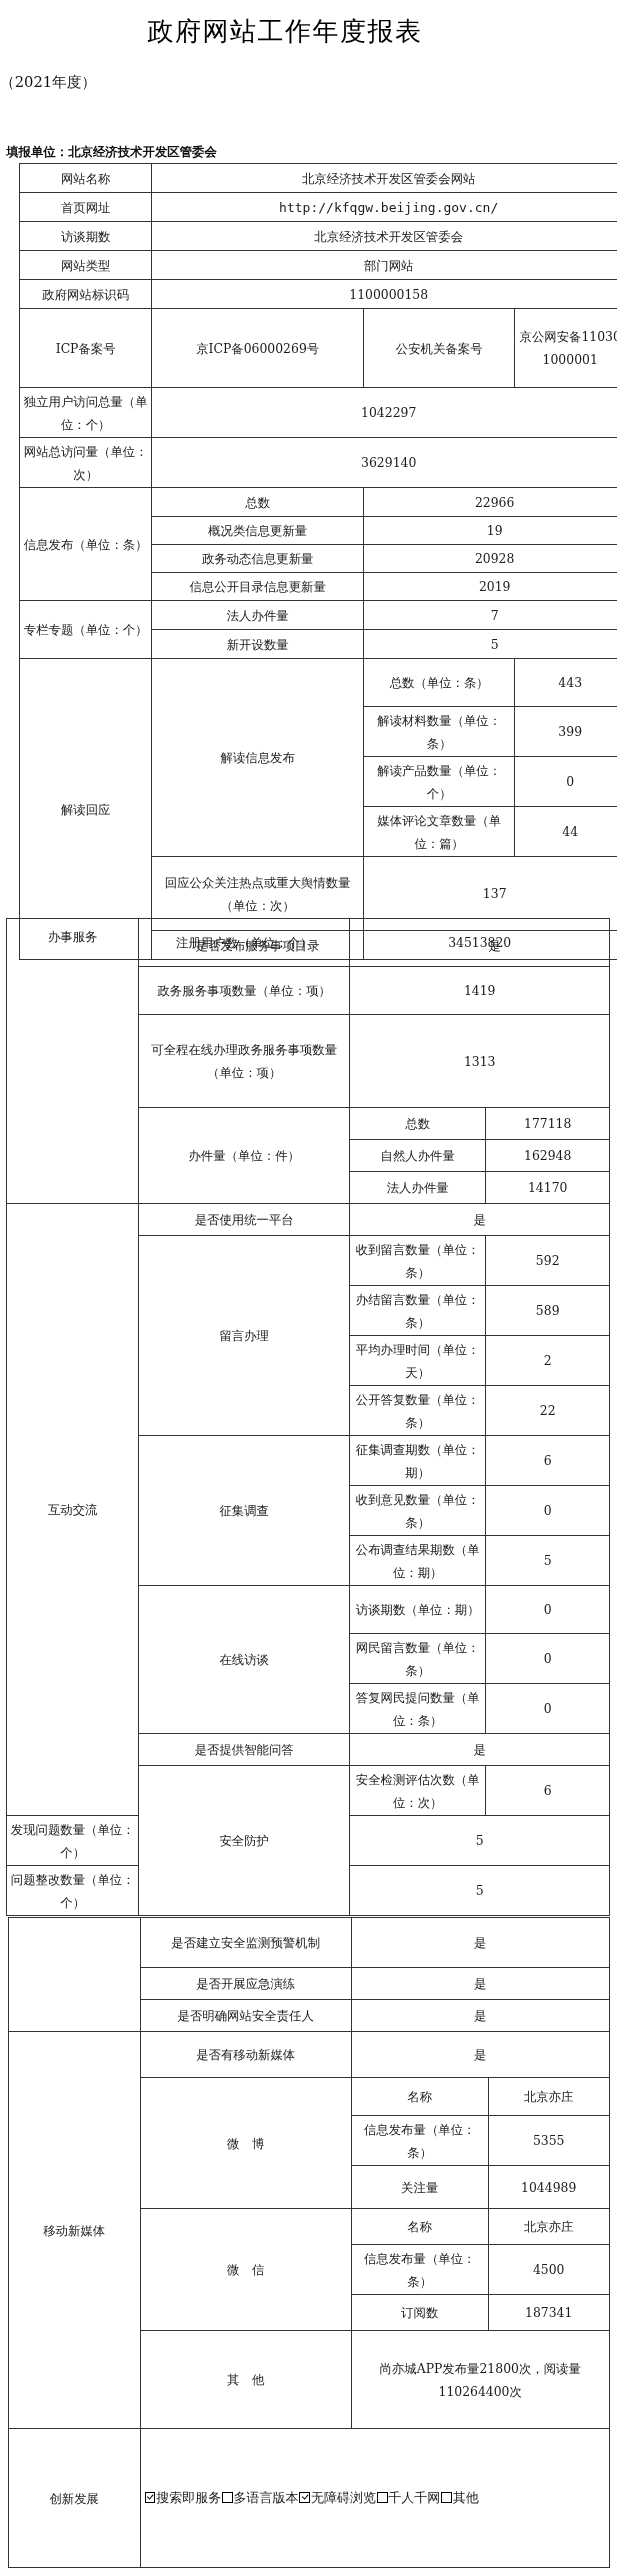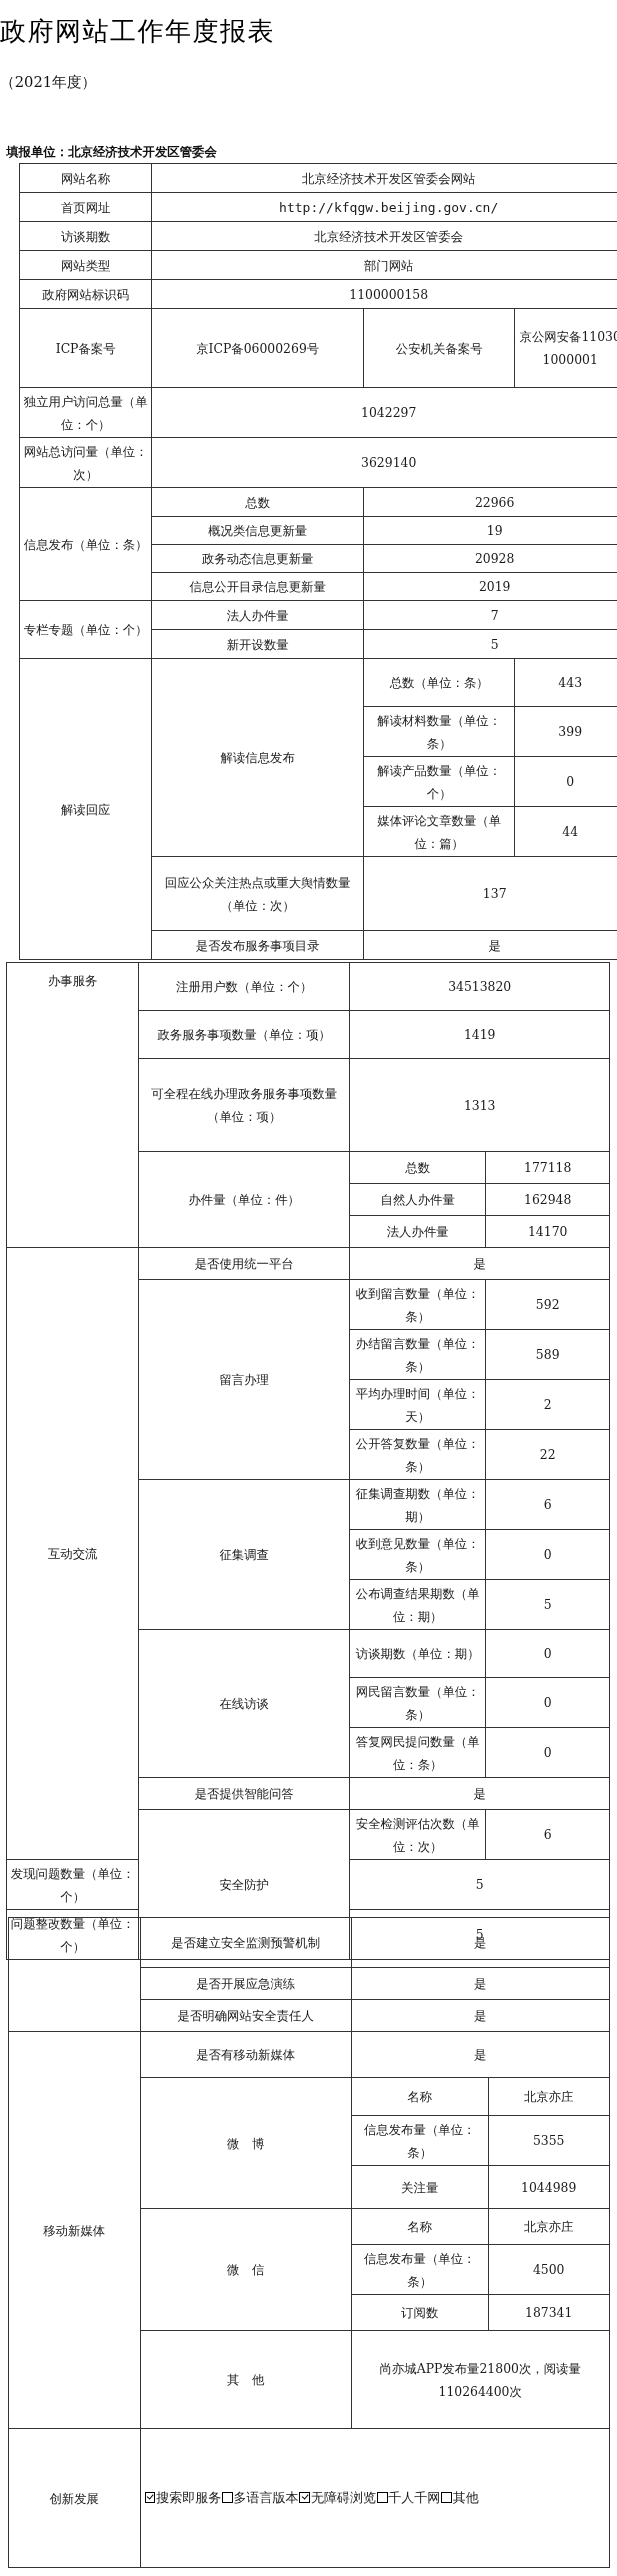--- a/index.html
+++ b/index.html
@@ -1,21 +1,21 @@
 <!DOCTYPE html>
 <html style="font-size:12.4px"><head>
 <meta charset="utf-8">
 <style>
   html, body { margin: 0; padding: 0; background: #ffffff; }
   body {
     width: 618px; height: 2576px; position: relative; overflow: hidden;
     font-family: "DejaVu Serif", "Liberation Serif", serif; color: #111;
   }
   .title {
-    position: absolute; top: 14px; left: 0; width: 570px; 
+    position: absolute; top: 14px; left: 0; width: 570px; text-align: center;
     font-family: Liberation Mono, monospace;
     font-size: 26px; letter-spacing: 1.5px; color: #000;
   }
   .subtitle {
     position: absolute; top: 73px; left: 0; width: 618px; text-align: left;
     font-size: 14.7px;
   }
   .unit {
     position: absolute; top: 144px; left: 6.2px;
     font-family: "DejaVu Sans", "Liberation Sans", sans-serif;
@@ -139,21 +139,21 @@
     <td>回应公众关注热点或重大舆情数量（单位：次）</td>
     <td colspan="2">137</td>
   </tr>
   <tr style="height:29px">
     <td>是否发布服务事项目录</td>
     <td colspan="2">是</td>
   </tr>
 </tbody>
   </table>
 
-<table style="left:6.2px; top:962px; width:602px;border-radius:16px;">
+<table style="left:6.2px; top:918px; width:602px;border-radius:16px;">
   <colgroup>
       <col style="width:132px">
       <col style="width:211px">
       <col style="width:136px">
       <col style="width:124px">
     </colgroup>
   <tbody>
       <tr style="height:48px">
     <td rowspan="6" class="top">办事服务</td>
     <td>注册用户数（单位：个）</td>

